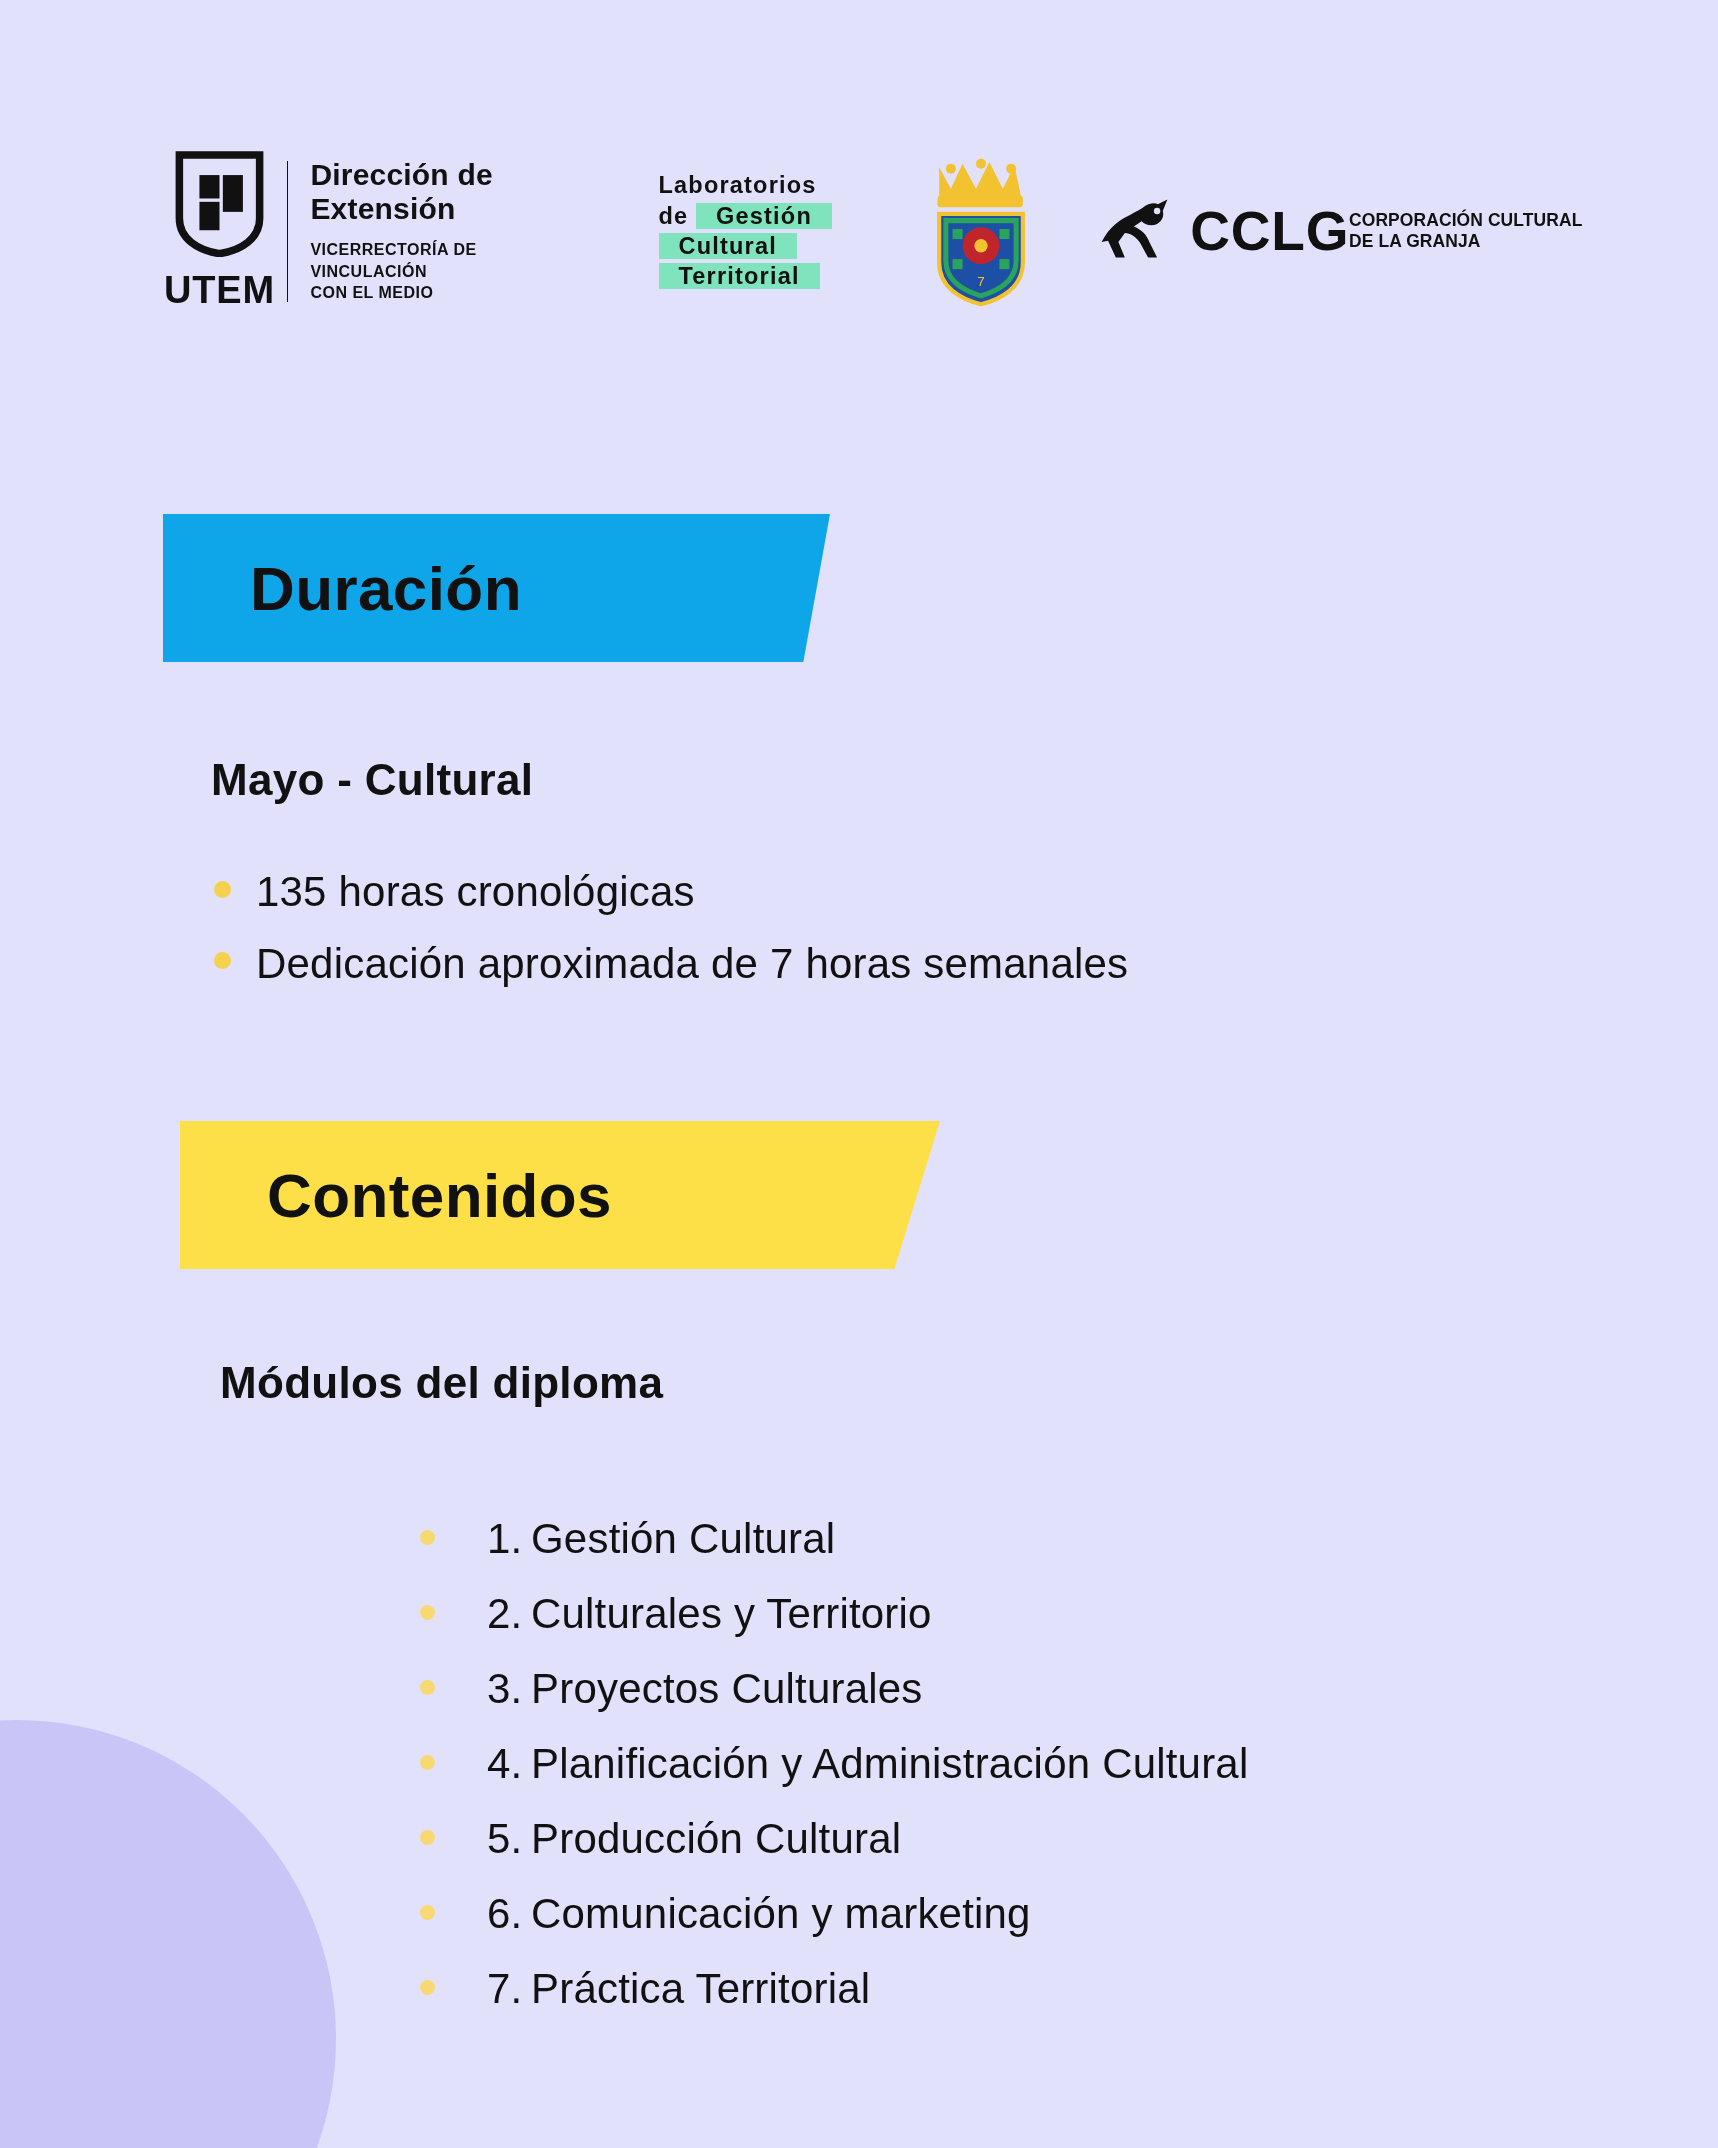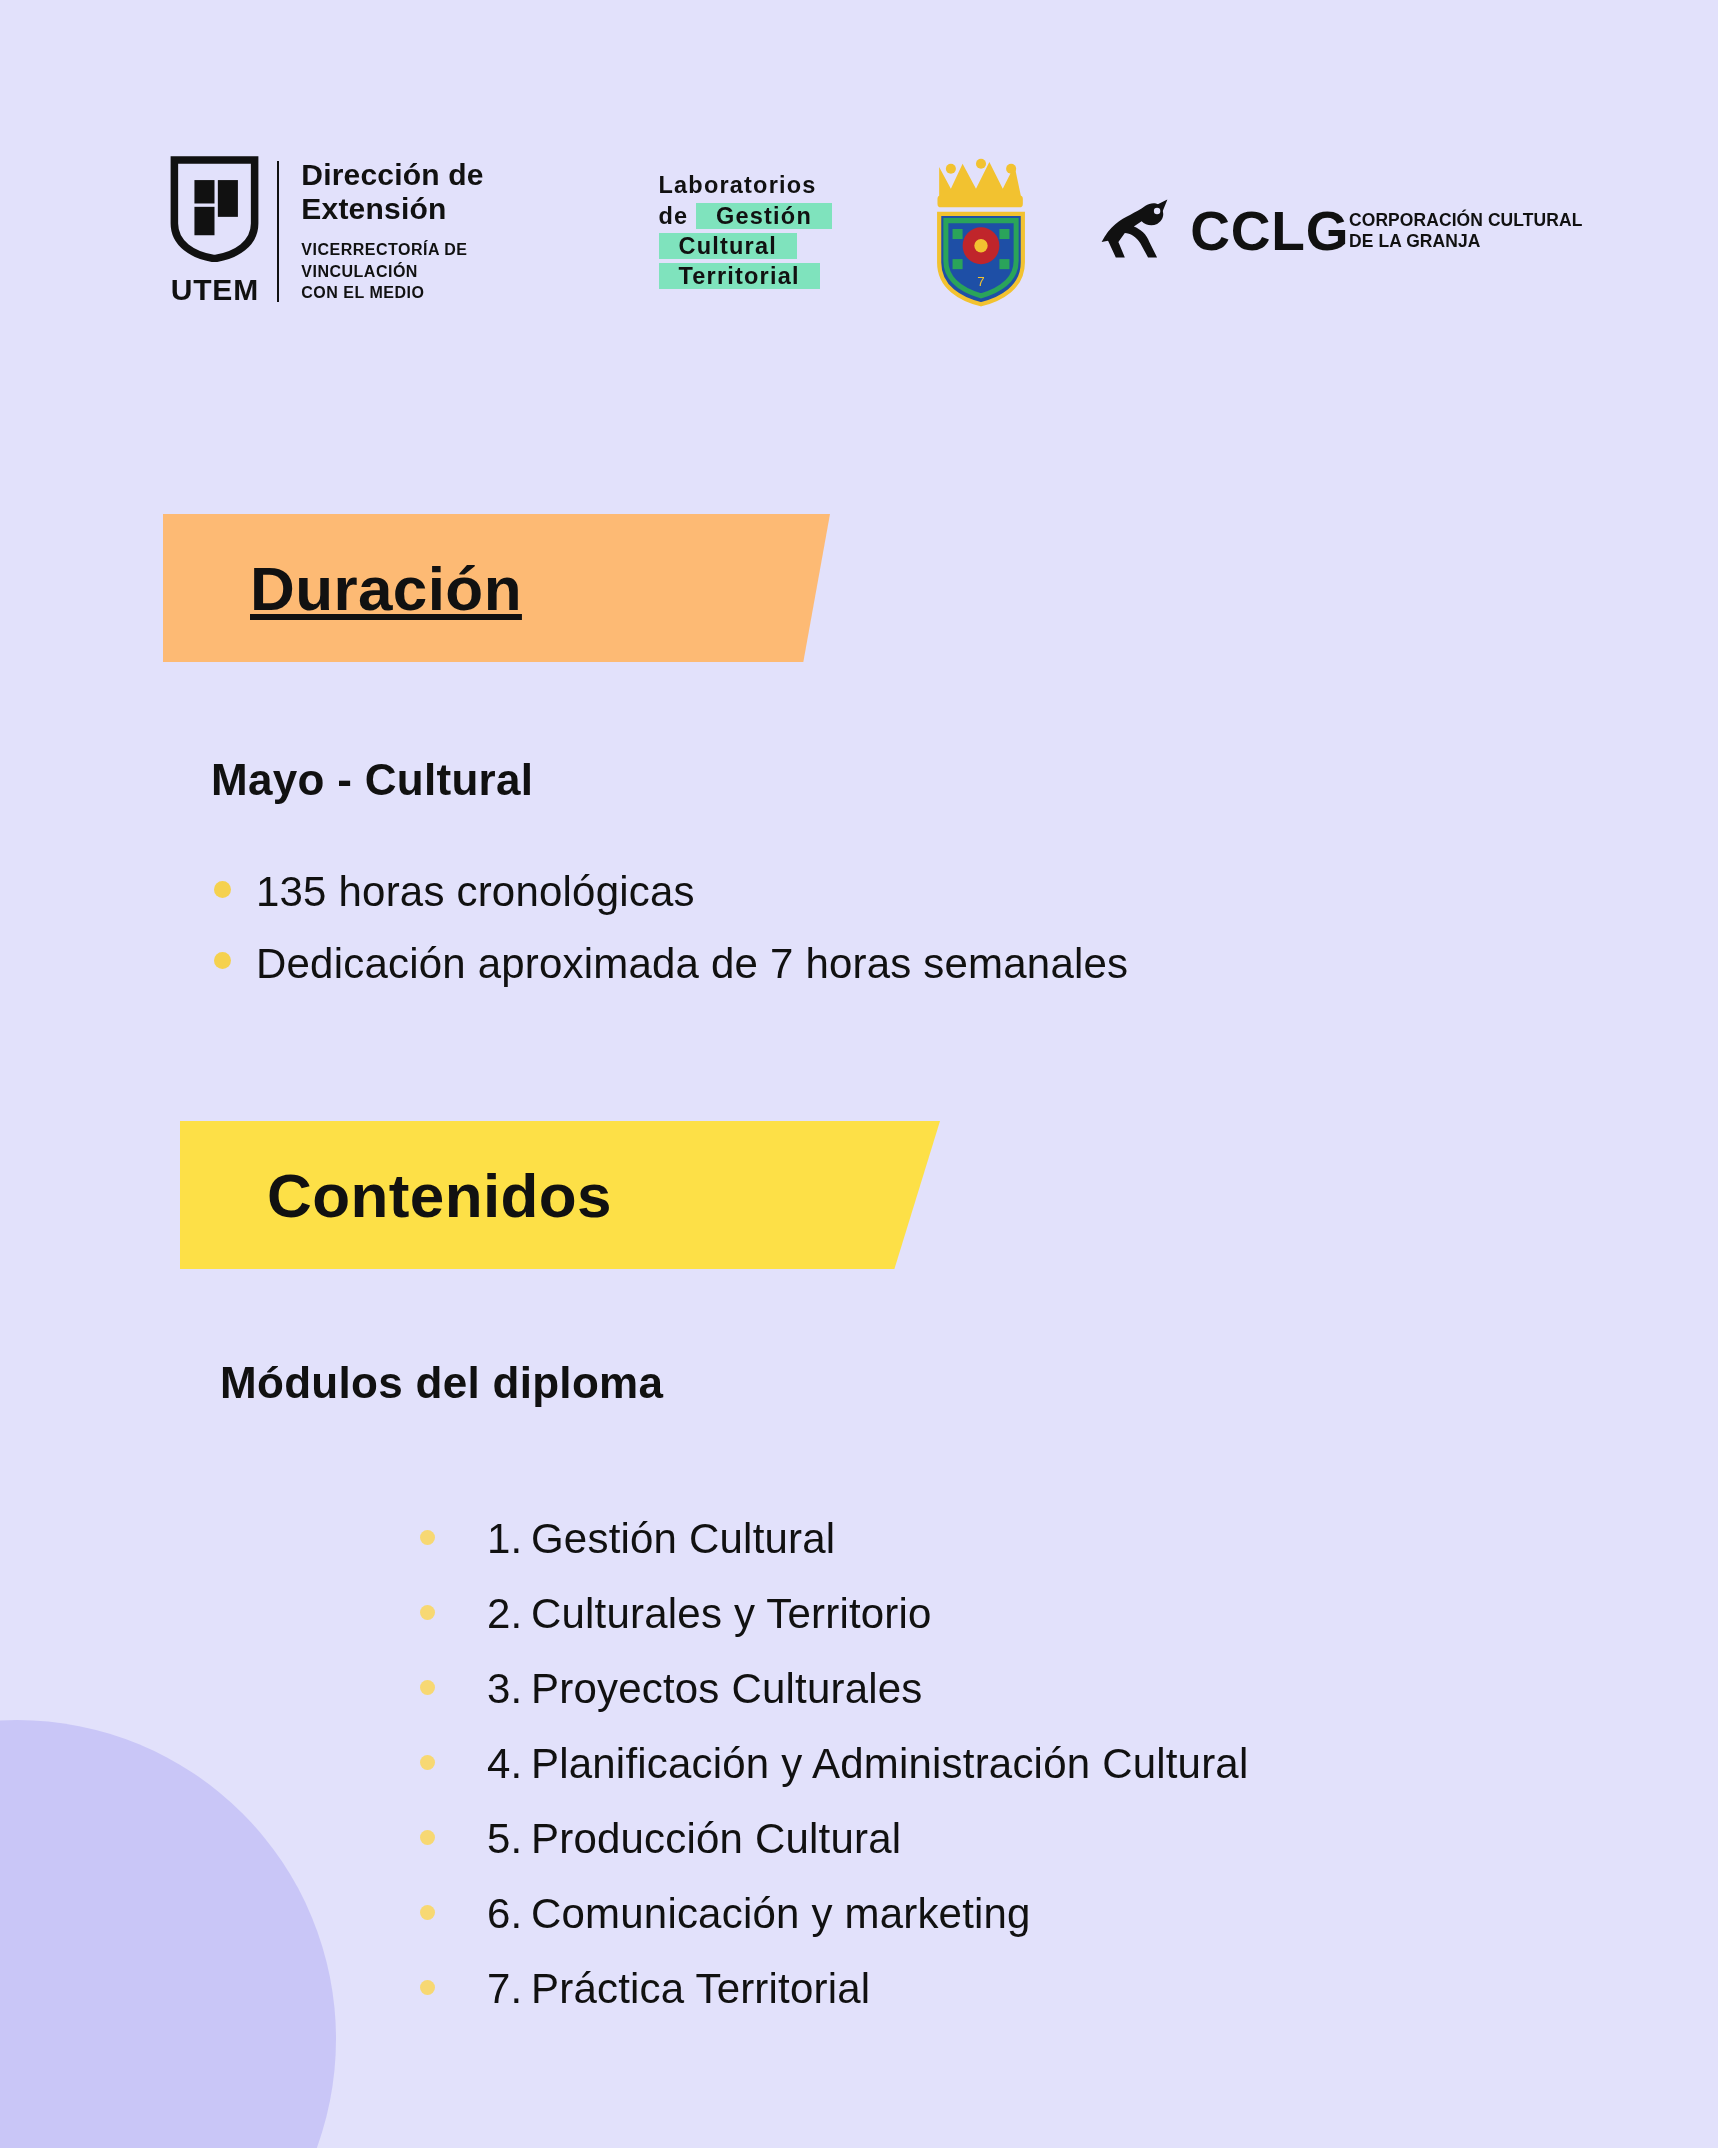--- a/index.html
+++ b/index.html
@@ -59,21 +59,21 @@
     flex-direction: column;
     align-items: center;
     justify-content: center;
   }
   .utem-shield {
     width: 91px;
     height: 107px;
   }
   .utem-word {
     font-weight: bold;
-    font-size: 30px;
+    font-size: 38px;
     letter-spacing: 0.8px;
     margin-top: 11.7px;
     color: #111;
   }
   .utem-divider {
     width: 2.5px;
     height: 141px;
     background: #111;
     margin: 0 22px 0 11.7px;
   }
@@ -169,24 +169,23 @@
     padding: 0 60px 0 87px;
     height: 148px;
     font-weight: bold;
     font-size: 62px;
     color: #111;
     letter-spacing: 0.4px;
   }
   .banner-duracion {
     top: 514px;
     left: 163px;
-    background: #fdba74;
+    background: #0ea5e9;
     clip-path: polygon(0 0, 100% 0, 96% 100%, 0 100%);
     width: 520px;
-    text-decoration: underline;
   }
   .banner-contenidos {
     top: 1121px;
     left: 180px;
     background: #fde047;
     clip-path: polygon(0 0, 100% 0, 94% 100%, 0 100%);
     width: 613px;
   }
 
   

